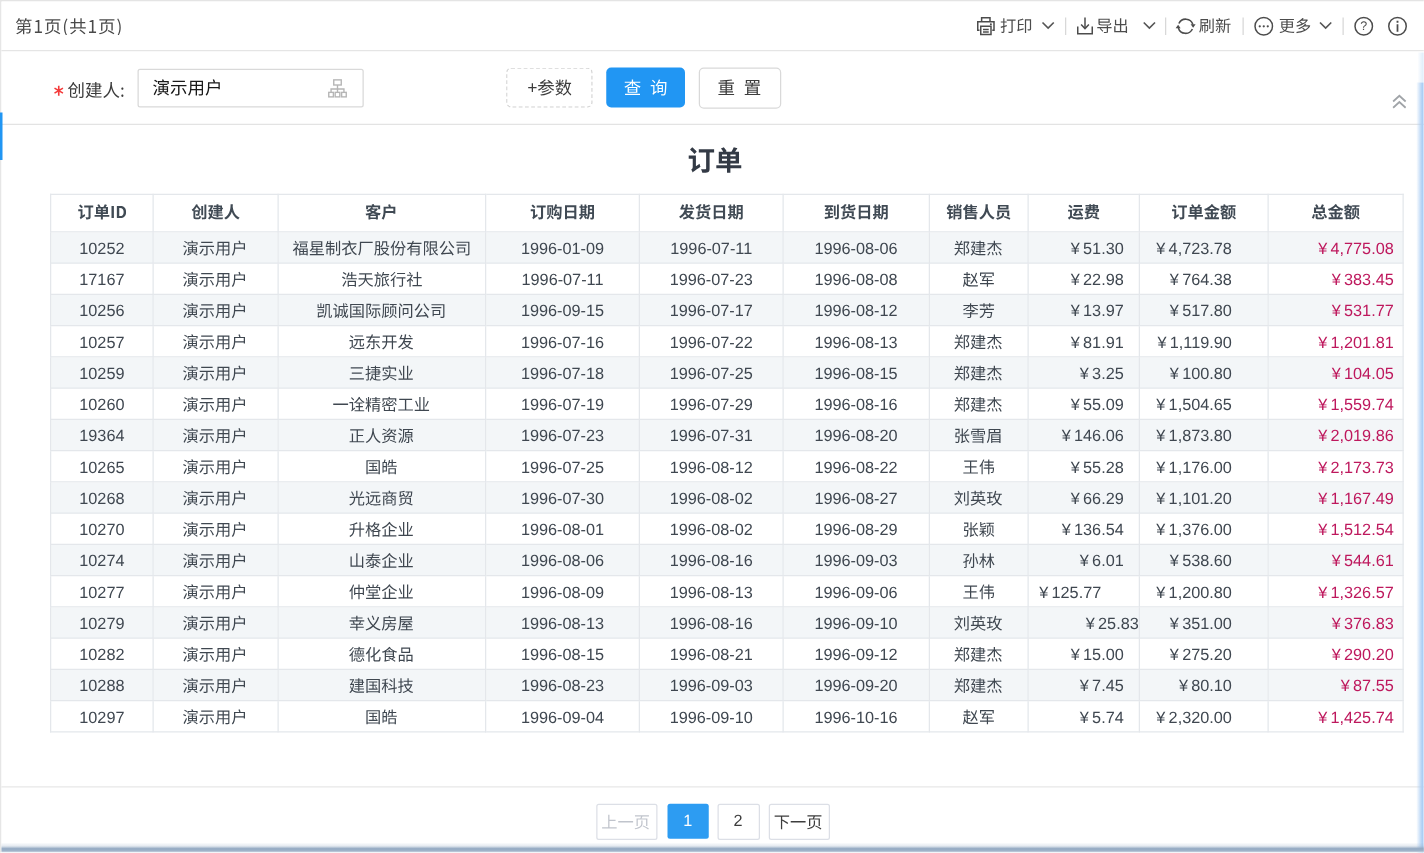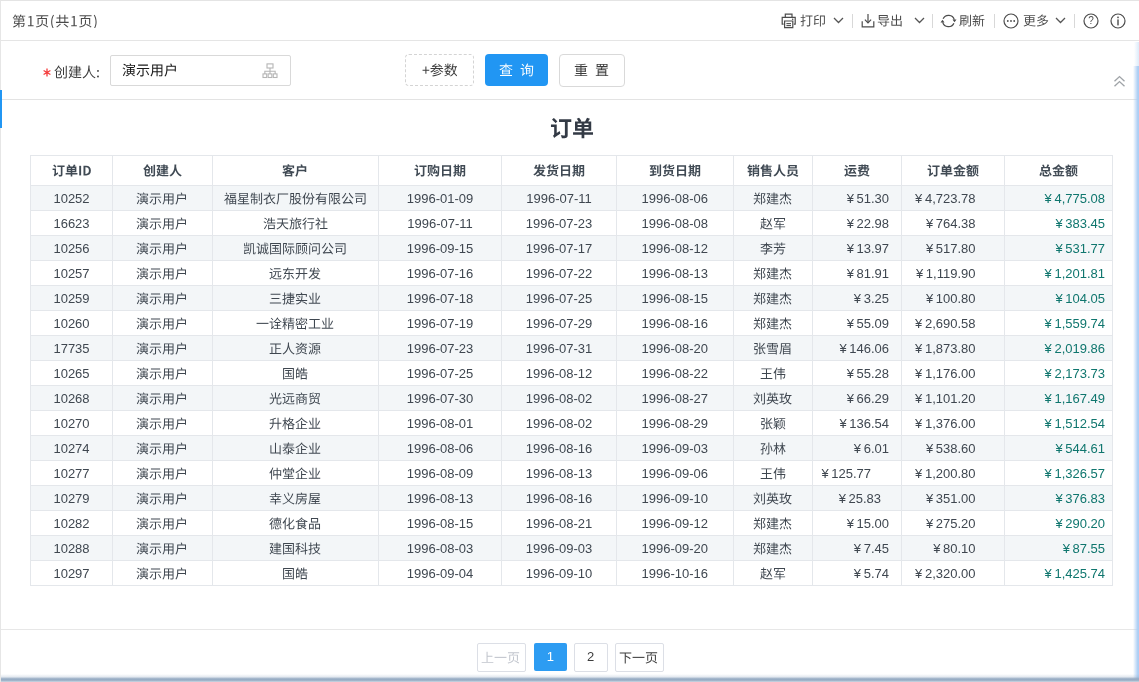--- a/index.html
+++ b/index.html
@@ -15,21 +15,21 @@
 .btnplain{left:557.5px;top:53px;width:64px;height:31px;border:1px solid #d9d9d9;border-radius:4px;background:#fff}
 table{border-collapse:collapse;table-layout:fixed;font-family:'Liberation Sans',sans-serif}
 th,td{border:1px solid #e4e7eb;text-align:center;padding:0;overflow:hidden;white-space:nowrap}
 tr.hd{height:30px}
 tr.hd th{background:#fff}
 tr{height:25px}
 tr.odd td{background:#f3f6f8}
 tr.even td{background:#fff}
 td{font-size:13px;color:#3f4750}
 td.num{text-align:right}
-td.red{color:#0f766e}
+td.red{color:#be185d}
 td svg,th svg{vertical-align:middle;margin-top:-1px}
 .pbtn{top:642px;height:26.5px;border:1px solid #dcdfe6;border-radius:2px;background:#fff}
 </style></head>
 <body>
 <svg style="position:absolute;width:0;height:0">
     <defs>
       <path id="g0" d="M168 -401C160 -329 145 -240 131 -180H398C315 -93 188 -17 70 22C87 36 108 63 119 81C238 34 369 -51 457 -151V80H531V-180H821C811 -89 800 -50 786 -36C778 -29 768 -28 750 -28C732 -27 685 -28 636 -33C647 -14 656 15 657 36C709 39 758 39 783 37C812 35 830 29 847 12C873 -13 886 -74 900 -214C901 -224 902 -244 902 -244H531V-337H868V-558H131V-494H457V-401ZM231 -337H457V-244H217ZM531 -494H795V-401H531ZM212 -845C177 -749 117 -658 46 -598C65 -589 95 -572 109 -561C147 -597 184 -643 216 -696H271C292 -656 312 -607 321 -575L387 -599C380 -624 364 -662 346 -696H507V-754H249C261 -778 272 -803 281 -828ZM598 -845C572 -753 525 -665 464 -607C483 -598 515 -579 530 -568C561 -602 591 -646 617 -696H685C718 -657 749 -607 763 -574L828 -602C816 -628 793 -664 767 -696H947V-754H644C654 -778 663 -803 670 -828Z"></path>
       <path id="g1" d="M88 0H490V-76H343V-733H273C233 -710 186 -693 121 -681V-623H252V-76H88Z"></path>
       <path id="g2" d="M464 -462V-281C464 -174 421 -55 50 19C66 35 87 64 96 80C485 -4 541 -143 541 -280V-462ZM545 -110C661 -56 812 27 885 83L932 23C854 -32 703 -111 589 -161ZM171 -595V-128H248V-525H760V-130H839V-595H478C497 -630 517 -673 535 -715H935V-785H74V-715H449C437 -676 419 -631 403 -595Z"></path>
       <path id="g3" d="M239 196 295 171C209 29 168 -141 168 -311C168 -480 209 -649 295 -792L239 -818C147 -668 92 -507 92 -311C92 -114 147 47 239 196Z"></path>
@@ -277,21 +277,21 @@
         <use href="#g28" x="1500"></use>
       </svg></div>
     <svg class="abs" style="left:1111px;top:74px" width="15" height="13" viewBox="0 0 15 13" fill="none" stroke="#a0a4a8" stroke-width="1.4">
 <path d="M2.5 6.2 L7.5 1.6 L12.5 6.2"></path>
 <path d="M2.5 11.2 L7.5 6.6 L12.5 11.2"></path>
 </svg>
     <div style="position:absolute;left:549.0px;top:115.8px;line-height:0"><svg width="44.0" height="22" viewBox="0 -880 2000 1000" fill="#333a45">
         <use href="#g29"></use>
         <use href="#g30" x="1000"></use>
       </svg></div>
-    <table class="abs" style="left:29px;top:154px" cellspacing="0">
+    <table class="abs" style="left:39px;top:154px" cellspacing="0">
       <colgroup>
         <col style="width:82.0px">
         <col style="width:99.5px">
         <col style="width:166.5px">
         <col style="width:123.0px">
         <col style="width:115.0px">
         <col style="width:116.5px">
         <col style="width:79.5px">
         <col style="width:89.0px">
         <col style="width:102.5px">
@@ -381,21 +381,21 @@
           <td><svg width="39.0" height="13" viewBox="0 -880 3000 1000" fill="#3f4750">
               <use href="#g63"></use>
               <use href="#g15" x="1000"></use>
               <use href="#g64" x="2000"></use>
             </svg></td>
           <td class="num" style="padding-right:12px">¥ 51.30</td>
           <td class="num" style="padding-right:28px">¥ 4,723.78</td>
           <td class="num red" style="padding-right:7px">¥ 4,775.08</td>
         </tr>
         <tr class="even">
-          <td>16623</td>
+          <td>17167</td>
           <td><svg width="52.0" height="13" viewBox="0 -880 4000 1000" fill="#3f4750">
               <use href="#g18"></use>
               <use href="#g19" x="1000"></use>
               <use href="#g20" x="2000"></use>
               <use href="#g21" x="3000"></use>
             </svg></td>
           <td><svg width="65.0" height="13" viewBox="0 -880 5000 1000" fill="#3f4750">
               <use href="#g65"></use>
               <use href="#g66" x="1000"></use>
               <use href="#g67" x="2000"></use>
@@ -512,25 +512,25 @@
             </svg></td>
           <td>1996-07-19</td>
           <td>1996-07-29</td>
           <td>1996-08-16</td>
           <td><svg width="39.0" height="13" viewBox="0 -880 3000 1000" fill="#3f4750">
               <use href="#g63"></use>
               <use href="#g15" x="1000"></use>
               <use href="#g64" x="2000"></use>
             </svg></td>
           <td class="num" style="padding-right:12px">¥ 55.09</td>
-          <td class="num" style="padding-right:28px">¥ 2,690.58</td>
+          <td class="num" style="padding-right:28px">¥ 1,504.65</td>
           <td class="num red" style="padding-right:7px">¥ 1,559.74</td>
         </tr>
         <tr class="odd">
-          <td>17735</td>
+          <td>19364</td>
           <td><svg width="52.0" height="13" viewBox="0 -880 4000 1000" fill="#3f4750">
               <use href="#g18"></use>
               <use href="#g19" x="1000"></use>
               <use href="#g20" x="2000"></use>
               <use href="#g21" x="3000"></use>
             </svg></td>
           <td><svg width="52.0" height="13" viewBox="0 -880 4000 1000" fill="#3f4750">
               <use href="#g93"></use>
               <use href="#g16" x="1000"></use>
               <use href="#g94" x="2000"></use>
@@ -687,21 +687,21 @@
               <use href="#g121" x="3000"></use>
             </svg></td>
           <td>1996-08-13</td>
           <td>1996-08-16</td>
           <td>1996-09-10</td>
           <td><svg width="39.0" height="13" viewBox="0 -880 3000 1000" fill="#3f4750">
               <use href="#g105"></use>
               <use href="#g106" x="1000"></use>
               <use href="#g107" x="2000"></use>
             </svg></td>
-          <td class="num" style="padding-right:20px">¥ 25.83</td>
+          <td class="num" style="padding-right:0">¥ 25.83</td>
           <td class="num" style="padding-right:28px">¥ 351.00</td>
           <td class="num red" style="padding-right:7px">¥ 376.83</td>
         </tr>
         <tr class="even">
           <td>10282</td>
           <td><svg width="52.0" height="13" viewBox="0 -880 4000 1000" fill="#3f4750">
               <use href="#g18"></use>
               <use href="#g19" x="1000"></use>
               <use href="#g20" x="2000"></use>
               <use href="#g21" x="3000"></use>
@@ -731,21 +731,21 @@
               <use href="#g19" x="1000"></use>
               <use href="#g20" x="2000"></use>
               <use href="#g21" x="3000"></use>
             </svg></td>
           <td><svg width="52.0" height="13" viewBox="0 -880 4000 1000" fill="#3f4750">
               <use href="#g15"></use>
               <use href="#g74" x="1000"></use>
               <use href="#g126" x="2000"></use>
               <use href="#g127" x="3000"></use>
             </svg></td>
-          <td>1996-08-03</td>
+          <td>1996-08-23</td>
           <td>1996-09-03</td>
           <td>1996-09-20</td>
           <td><svg width="39.0" height="13" viewBox="0 -880 3000 1000" fill="#3f4750">
               <use href="#g63"></use>
               <use href="#g15" x="1000"></use>
               <use href="#g64" x="2000"></use>
             </svg></td>
           <td class="num" style="padding-right:12px">¥ 7.45</td>
           <td class="num" style="padding-right:28px">¥ 80.10</td>
           <td class="num red" style="padding-right:7px">¥ 87.55</td>

